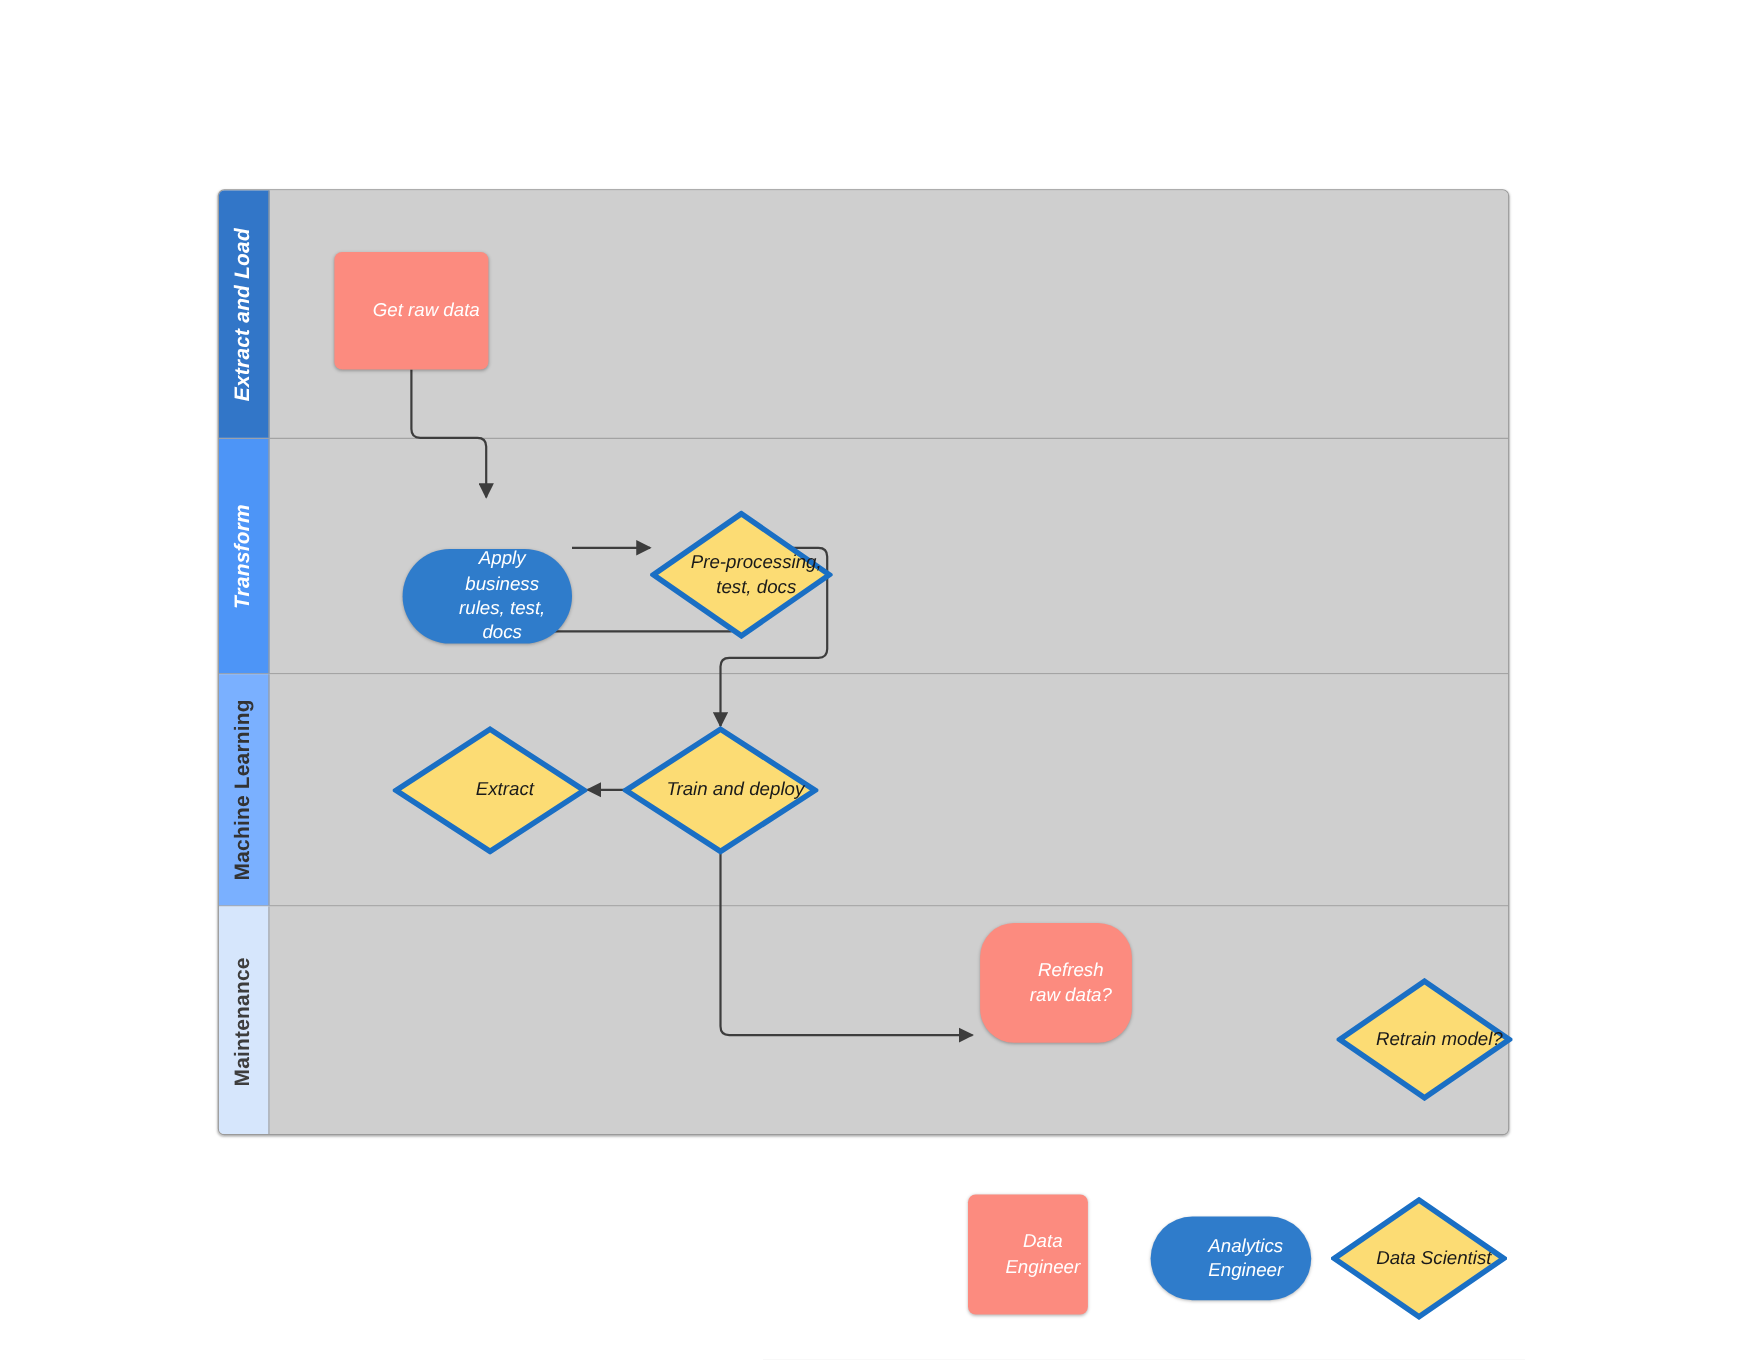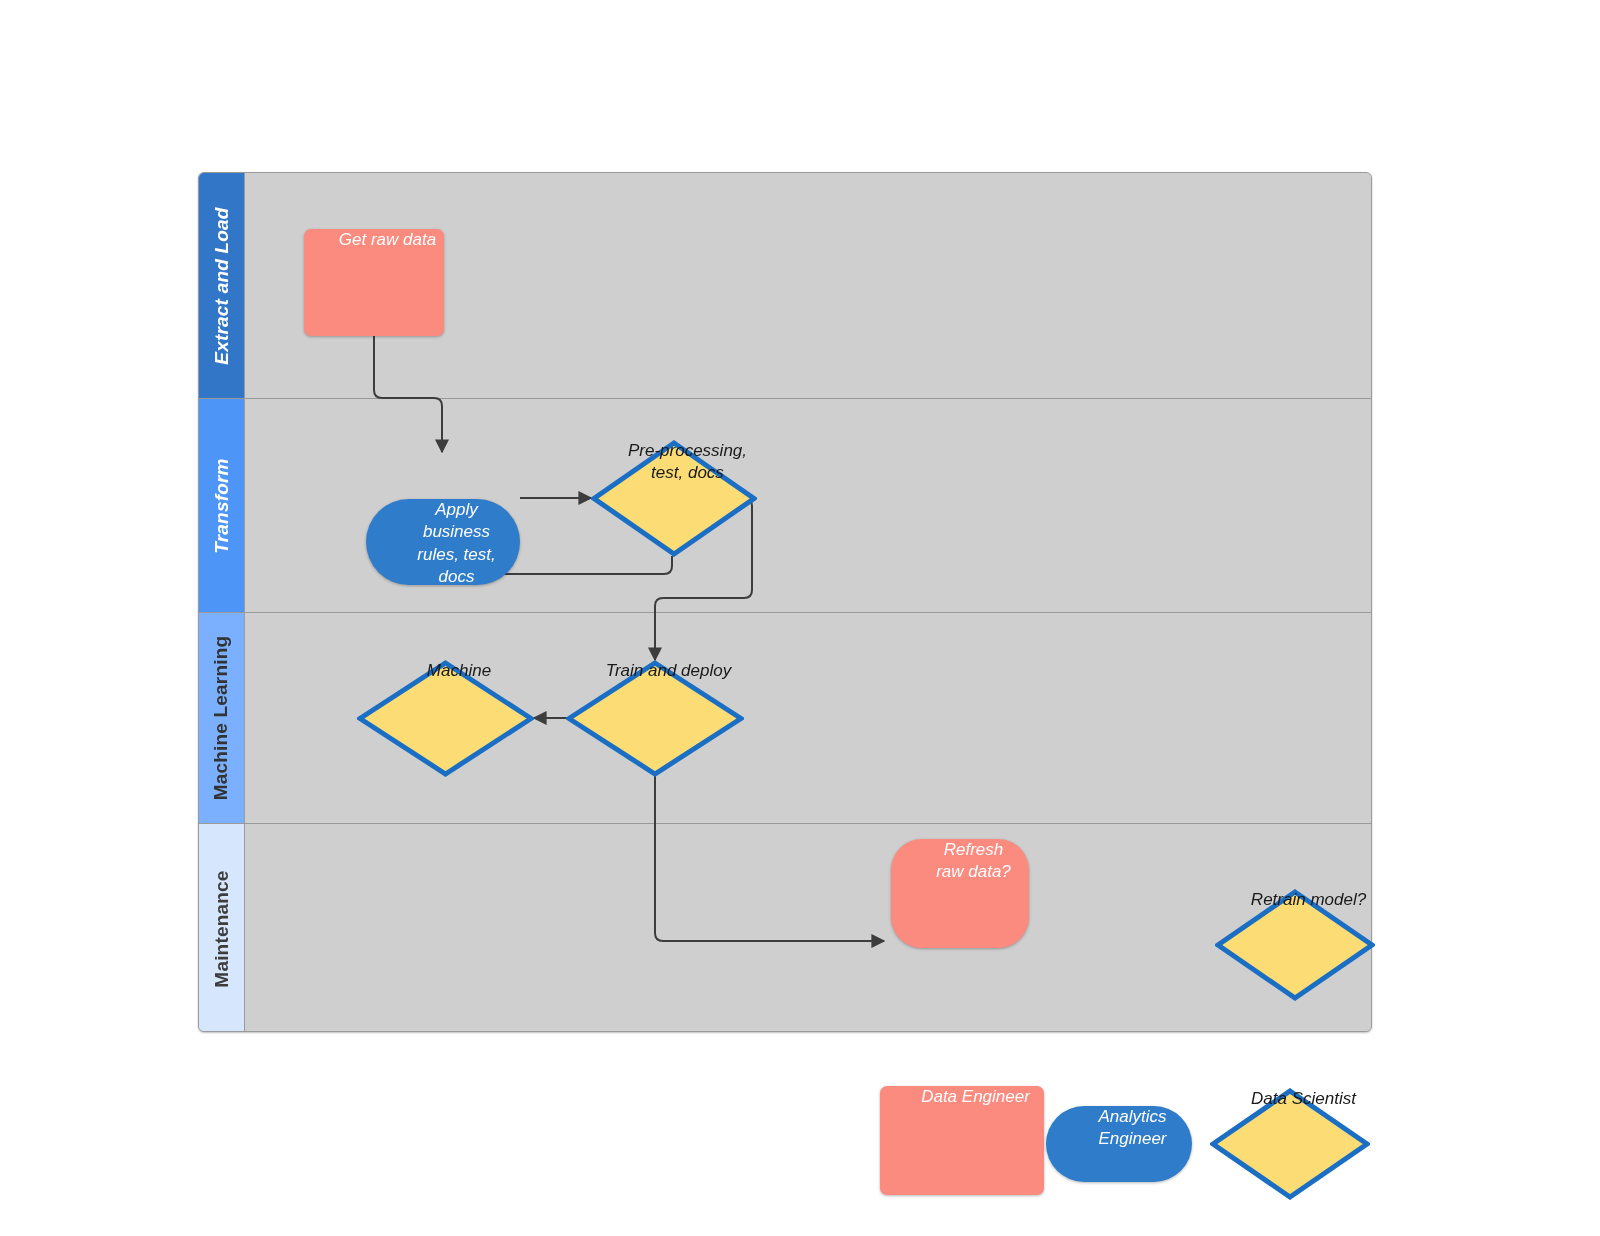--- a/index.html
+++ b/index.html
@@ -70,21 +70,21 @@
   }
   .lane-header-label.plain {
     font-style: normal;
   }
 
   
   .node {
     position: absolute;
     box-sizing: border-box;
     display: flex;
-    align-items: flex-start;
+    align-items: center;
     justify-content: center;
     text-align: center;
     font-style: italic;
     font-size: 17px;
     line-height: 1.32;
     z-index: 5;
     padding-left: 27px;
   }
 
   .node.rect {
@@ -195,32 +195,32 @@
   </svg>
 
   <div class="node rect" style="left:304px; top:229px; width:140px; height:107px;">
     <span class="node-text">Get raw data</span>
   </div>
 
   <div class="node stadium" style="left:366px; top:455px; width:154px; height:86px;margin-top:44px;">
     <span class="node-text" style="padding:0 16px;">Apply business rules, test, docs</span>
   </div>
 
-  <div class="node diamond" style="left:591px; top:440px; width:166px; height:117px;">
+  <div class="node diamond" style="left:591px; top:464px; width:166px; height:117px;">
     <svg class="diamond-svg" viewBox="0 0 166 117" preserveAspectRatio="none">
       <polygon points="83,3 163,58.5 83,114 3,58.5" fill="#fcdc74" stroke="#1a6fc4" stroke-width="5"></polygon>
     </svg>
     <span class="node-text">Pre-processing, test, docs</span>
   </div>
 
   <div class="node diamond" style="left:357px; top:660px; width:177px; height:117px;">
     <svg class="diamond-svg" viewBox="0 0 177 117" preserveAspectRatio="none">
       <polygon points="88.5,3 174,58.5 88.5,114 3,58.5" fill="#fcdc74" stroke="#1a6fc4" stroke-width="5"></polygon>
     </svg>
-    <span class="node-text">Machine</span>
+    <span class="node-text">Extract</span>
   </div>
 
   <div class="node diamond" style="left:566px; top:660px; width:178px; height:117px;">
     <svg class="diamond-svg" viewBox="0 0 178 117" preserveAspectRatio="none">
       <polygon points="89,3 175,58.5 89,114 3,58.5" fill="#fcdc74" stroke="#1a6fc4" stroke-width="5"></polygon>
     </svg>
     <span class="node-text">Train and deploy</span>
   </div>
 
   <div class="node rect" style="left:891px; top:839px; width:138px; height:109px;border-radius:31px;">
@@ -230,21 +230,21 @@
 
   <div class="node diamond" style="left:1215px; top:889px; width:160px; height:112px;">
     <svg class="diamond-svg" viewBox="0 0 160 112" preserveAspectRatio="none">
       <polygon points="80,3 157,56 80,109 3,56" fill="#fcdc74" stroke="#1a6fc4" stroke-width="5"></polygon>
     </svg>
     <span class="node-text">Retrain model?</span>
   </div>
 
   <div class="legend">
 
-    <div class="node rect" style="left:0px; top:4px; width:164px; height:109px;">
+    <div class="node rect" style="left:0px; top:4px; width:109px; height:109px;">
       <span class="node-text" style="padding:0 8px;">Data Engineer</span>
     </div>
 
     <div class="node stadium" style="left:166px; top:24px; width:146px; height:76px;font-style:italic;">
       <span class="node-text" style="padding:0 16px;">Analytics Engineer</span>
     </div>
 
     <div class="node diamond" style="left:330px; top:6px; width:160px; height:112px;">
       <svg class="diamond-svg" viewBox="0 0 160 112" preserveAspectRatio="none">
         <polygon points="80,3 157,56 80,109 3,56" fill="#fcdc74" stroke="#1a6fc4" stroke-width="5"></polygon>

